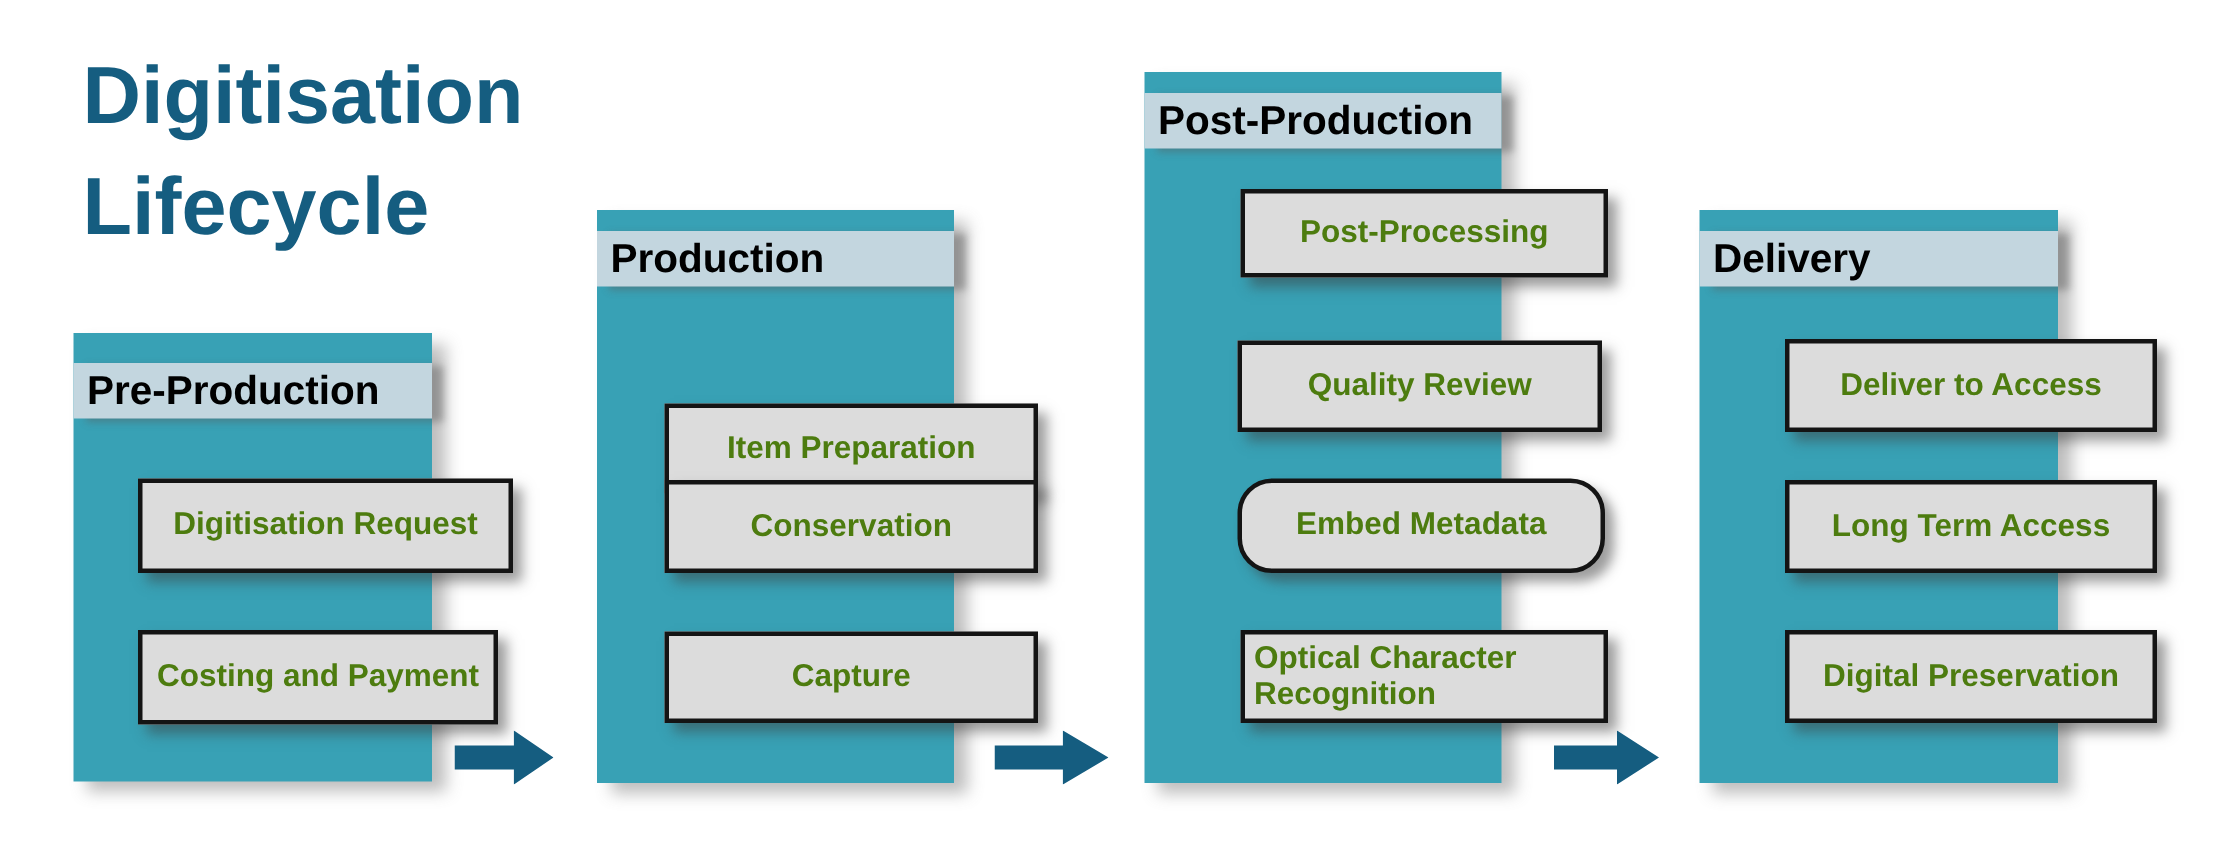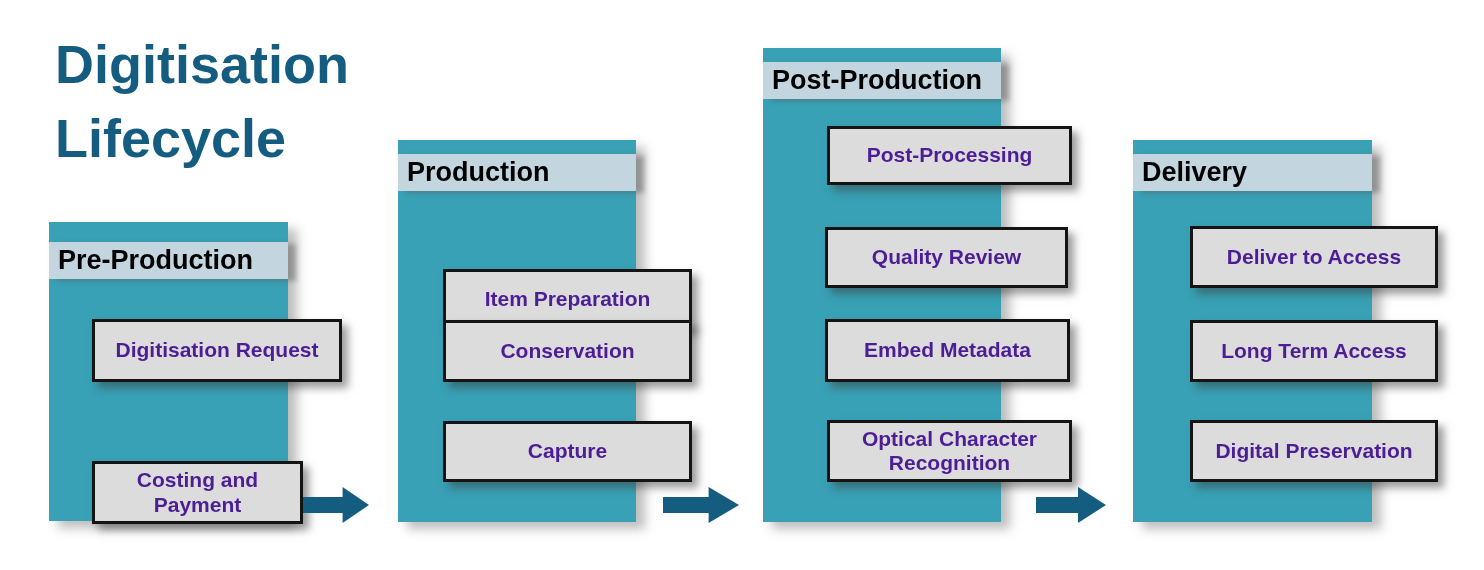--- a/index.html
+++ b/index.html
@@ -41,22 +41,22 @@
     font-size:27px;font-weight:bold;color:#000;
     white-space:nowrap;
   }
   .stage-1 .band{top:20px;}
   .box{
     position:absolute;
     background:var(--box);
     border:3px solid var(--border);
     box-shadow:6px 6px 8px rgba(60,60,60,0.5);
     display:flex;align-items:center;justify-content:center;
-    text-align:center;
-    font-size:21px;font-weight:bold;color:#4c1d95;
+    text-align:left;
+    font-size:21px;font-weight:bold;color:#4d7c0f;
     line-height:1.15;
     box-sizing:border-box;
     padding:16px 6px;
   }
   .arrow{position:absolute;height:36px;}
   .arrow svg{display:block;width:100%;height:100%;}
   .arrow polygon{fill:var(--accent);}
   .arrow-1{left:303px;top:487px;width:66px;}
   .arrow-2{left:663px;top:487px;width:76px;}
   .arrow-3{left:1036px;top:487px;width:70px;}
@@ -71,21 +71,21 @@
     <div>Lifecycle</div>
   </h1>
 
   <div class="stage stage-1">
     <div class="band">
       <span>Pre-Production</span>
     </div>
     <div class="box" style="left:43px;top:97px;width:250px;height:63px;">
       <span>Digitisation Request</span>
     </div>
-    <div class="box" style="left:43px;top:198px;width:211px;height:63px;margin-top:41px;">
+    <div class="box" style="left:43px;top:198px;width:240px;height:63px;">
       <span>Costing and Payment</span>
     </div>
   </div>
 
   <div class="stage stage-2">
     <div class="band">
       <span>Production</span>
     </div>
     <div class="box" style="left:45px;top:89px;width:249px;height:60px;margin-top:40px;">
       <span>Item Preparation</span>
@@ -101,21 +101,21 @@
   <div class="stage stage-3">
     <div class="band">
       <span>Post-Production</span>
     </div>
     <div class="box" style="left:64px;top:78px;width:245px;height:59px;">
       <span>Post-Processing</span>
     </div>
     <div class="box" style="left:62px;top:179px;width:243px;height:61px;">
       <span>Quality Review</span>
     </div>
-    <div class="box" style="left:62px;top:271px;width:245px;height:63px;">
+    <div class="box" style="left:62px;top:271px;width:245px;height:63px;border-radius:23px;">
       <span>Embed Metadata</span>
     </div>
     <div class="box" style="left:64px;top:372px;width:245px;height:62px;">
       <span>Optical Character Recognition</span>
     </div>
   </div>
 
   <div class="stage stage-4">
     <div class="band">
       <span>Delivery</span>

